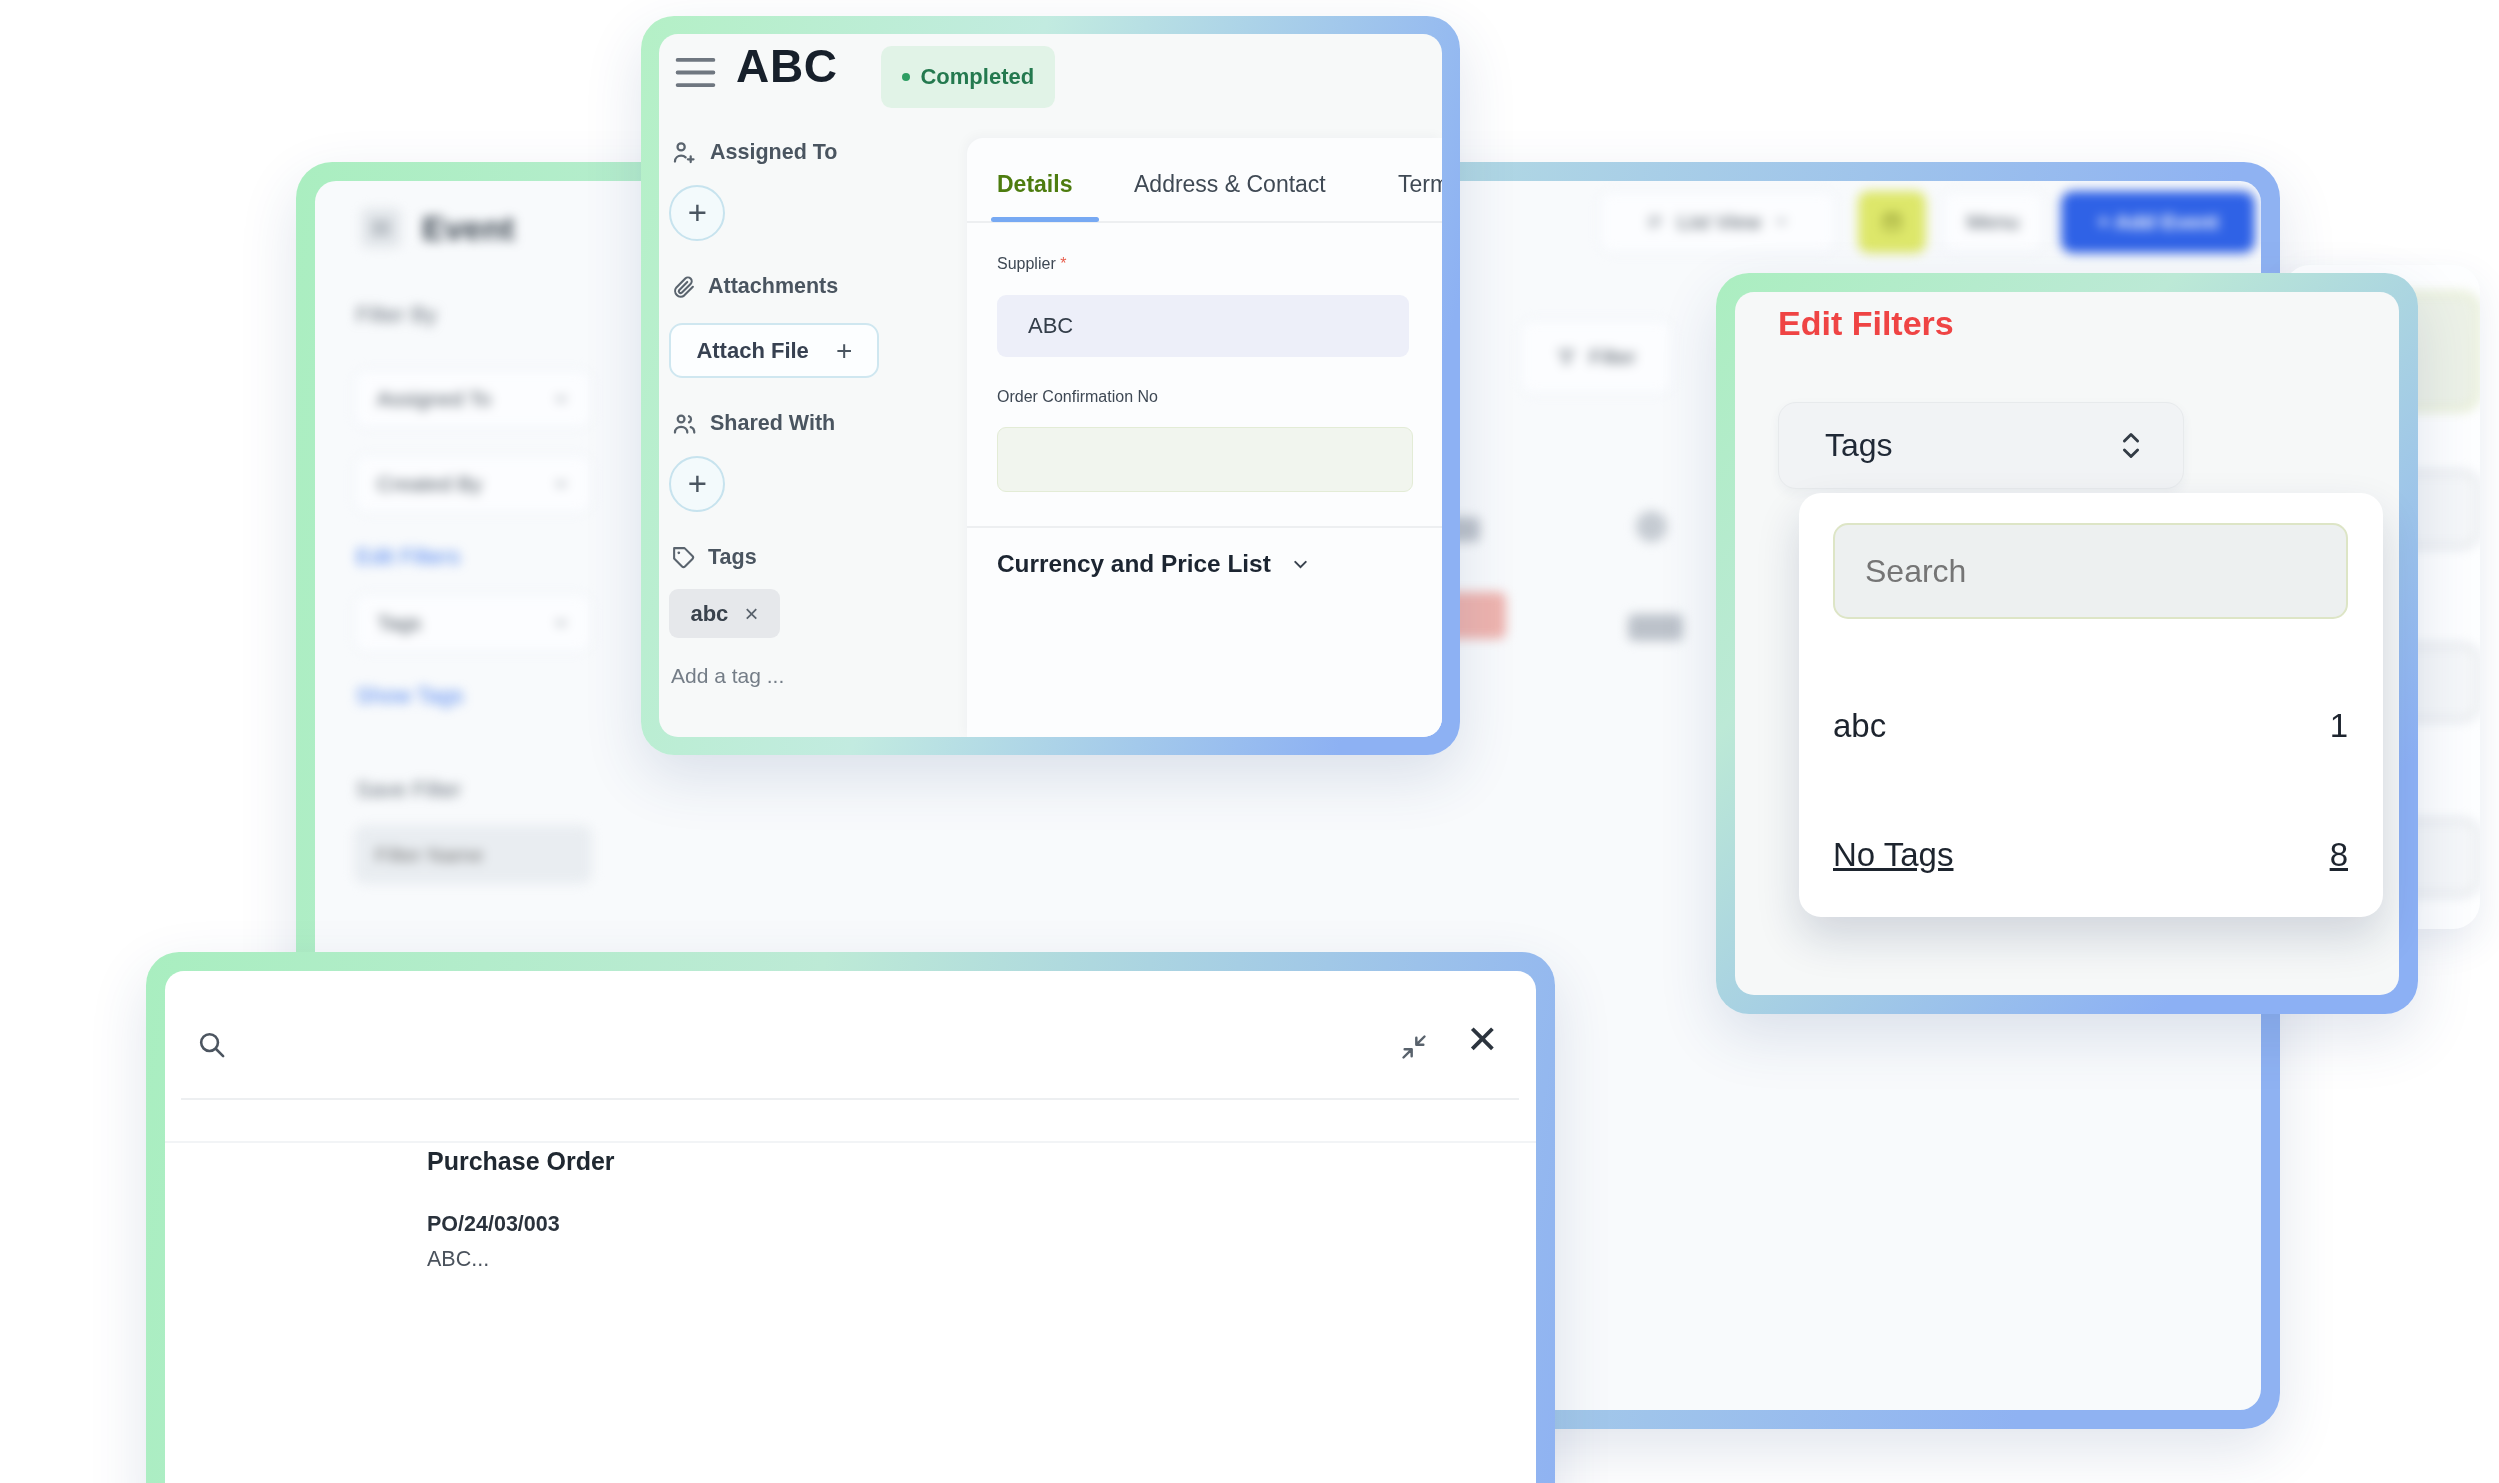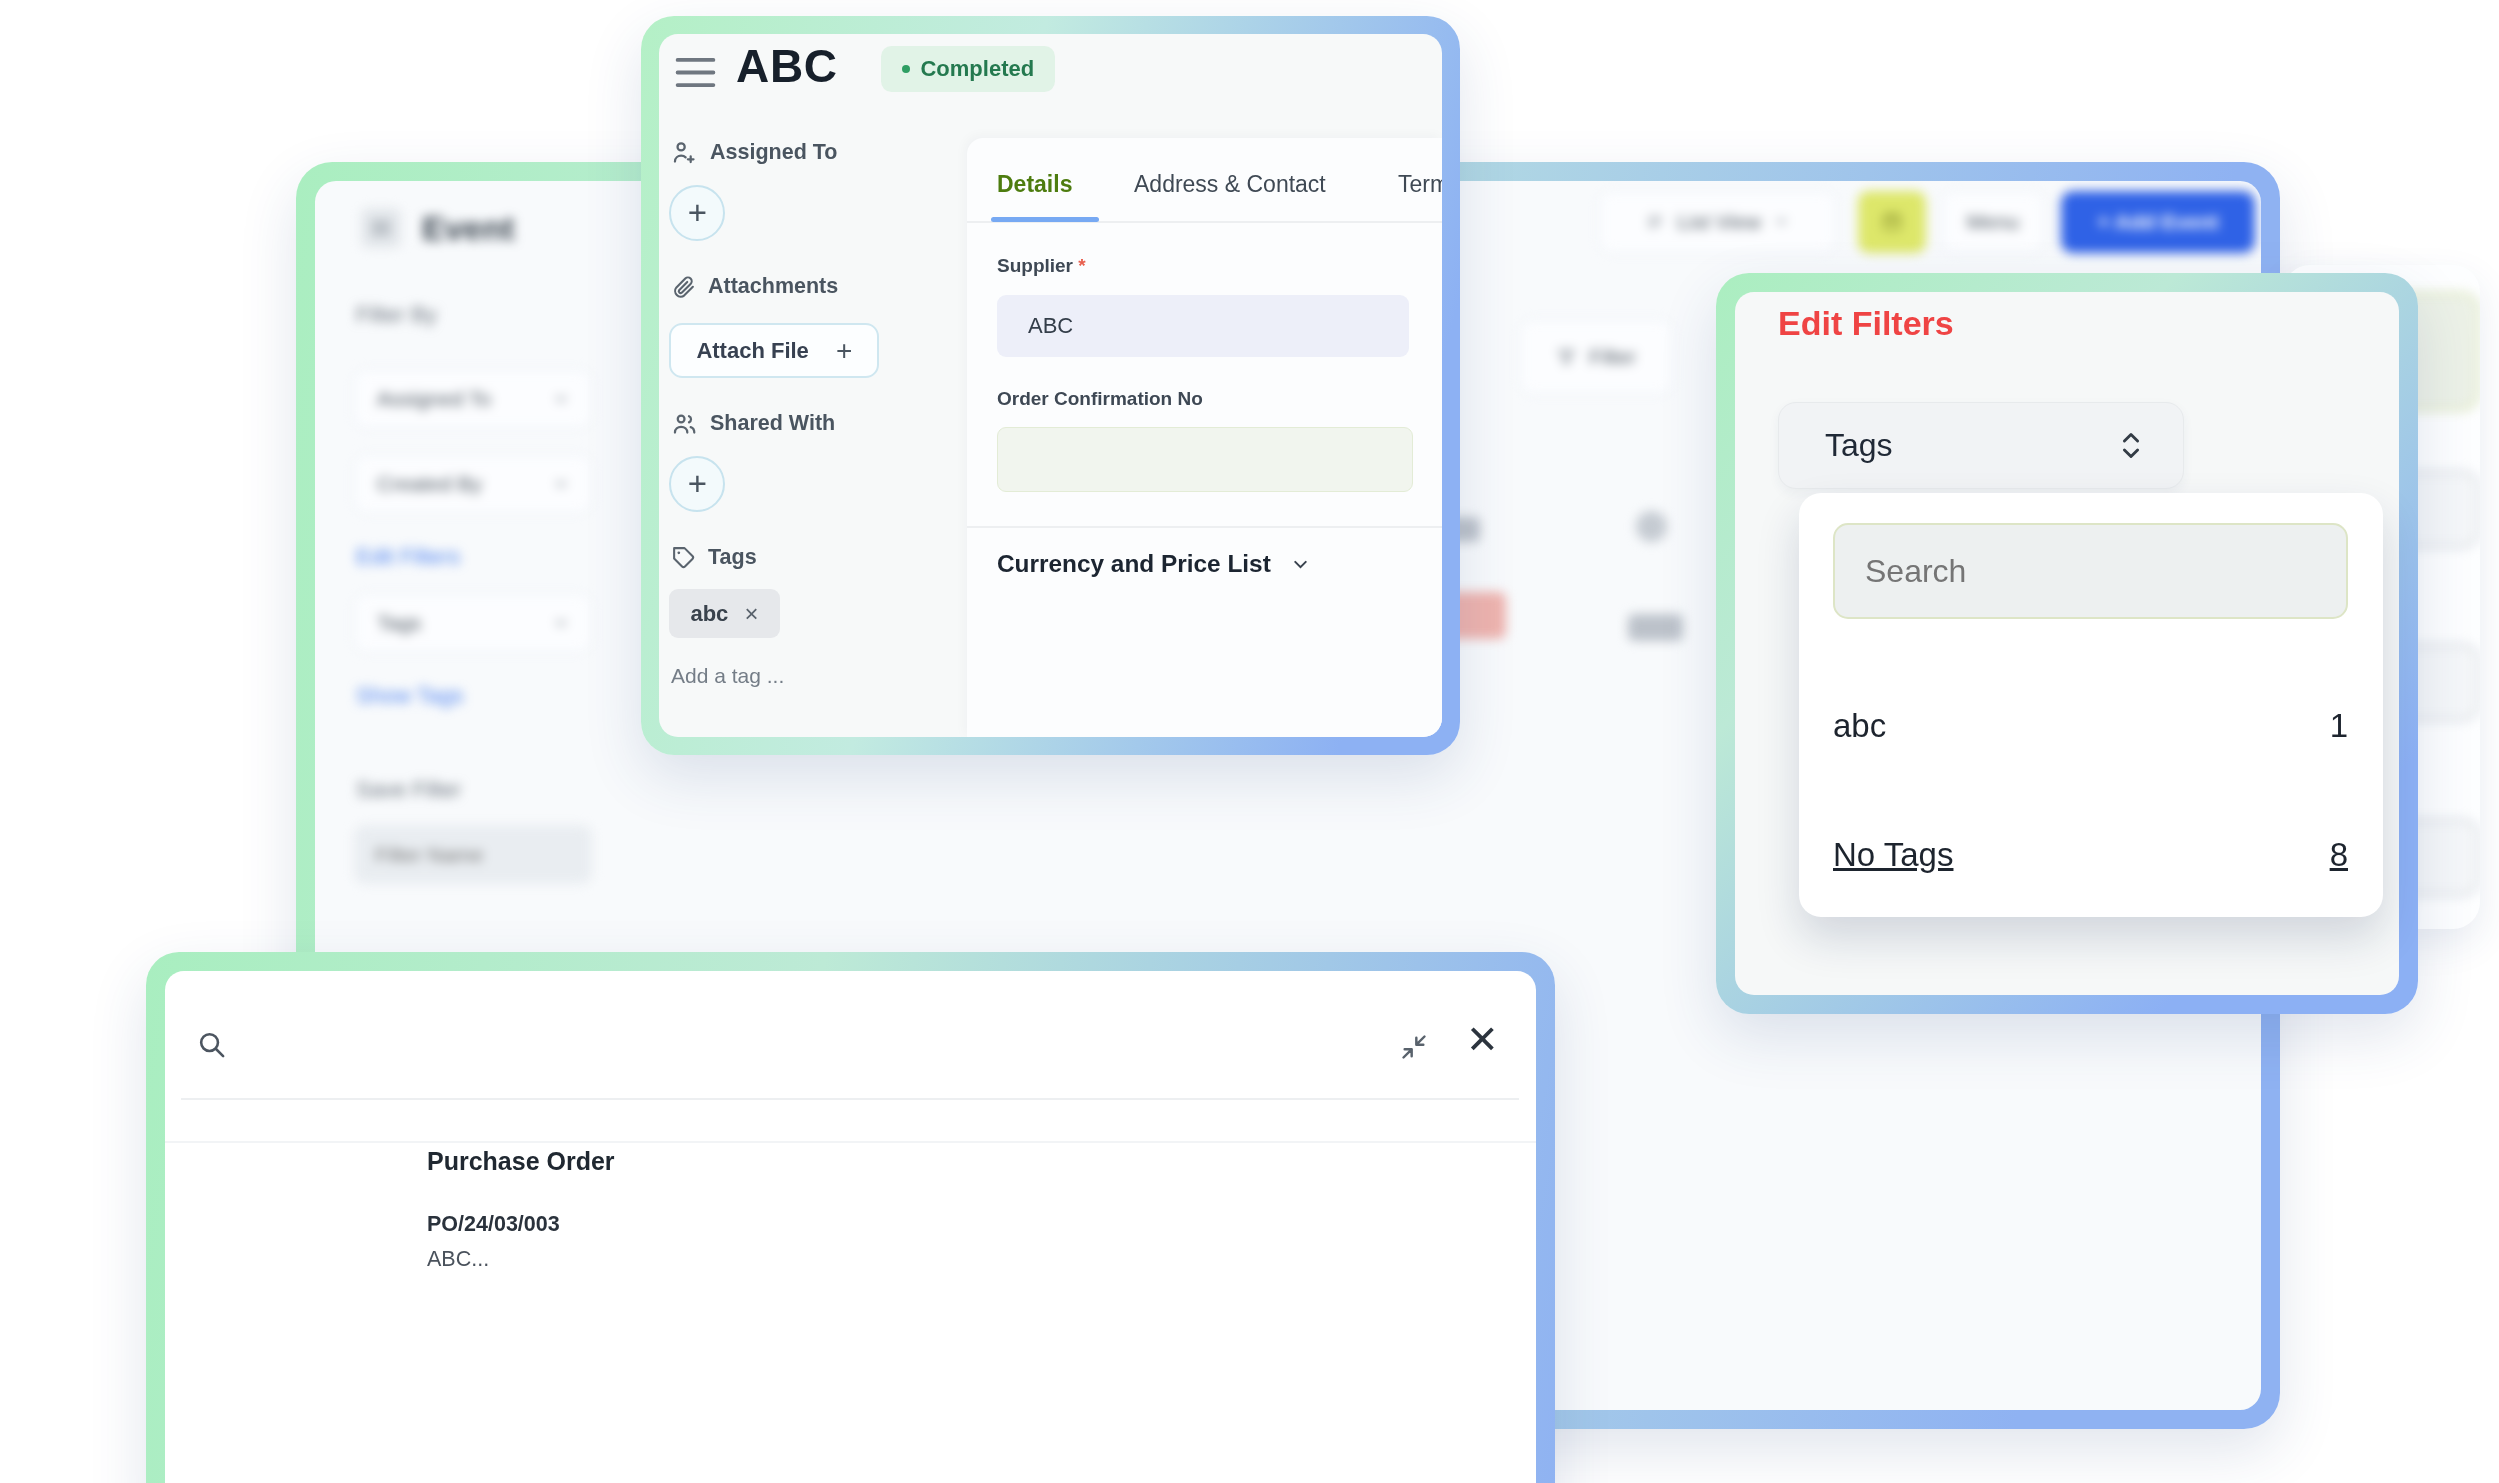--- a/index.html
+++ b/index.html
@@ -18,21 +18,21 @@
   .divider{background:#edeff1;}
   
   .side-label{display:flex;align-items:center;gap:12px;font-size:21.5px;font-weight:700;color:#4a5560;}
   .plus-circle{box-sizing:border-box;width:56px;height:56px;border-radius:50%;border:2.2px solid #c7e3ee;
                background:#f3fafc;display:flex;align-items:center;justify-content:center;
                font-size:33px;font-weight:400;color:#4a5560;}
   .tabs-panel{background:#fcfdfe;border-top-left-radius:16.3px;box-shadow:-3px -3px 10.4px rgba(20,40,70,.03);
               overflow:hidden;}
   .tab{font-size:23px;color:#3f4954;font-weight:500;white-space:nowrap;}
   .tab.active{font-weight:700;color:#4d7c0f;}
-  .field-label{font-size:19px;font-weight:700;color:#3e4854;}
+  .field-label{font-size:16px;font-weight:400;color:#3e4854;}
   .req{color:#e8604f;}
   .dropdown{background:#ffffff;border-radius:22px;box-shadow:0 21px 44px rgba(20,40,80,.16);}
   .opt-row{display:flex;align-items:center;justify-content:space-between;font-size:33px;color:#1d242e;}
   input{font-family:"Liberation Sans", sans-serif;outline:none;}
 </style>
 </head>
 <body>
 
 <div class="stage">
 
@@ -153,21 +153,21 @@
   <div class="gcard" style="left:641px;top:16.3px;width:819px;height:739px;z-index:5;border-radius:33px;
               background:linear-gradient(105deg,#b4f0c6 0%,#c2ebe0 40%,#8db1f3 88%);">
     <div class="inner" style="inset:18px;background:#f7f9f9;border-radius:19px;">
 
       <span class="abs icon" style="left:15px;top:22px;">
         <svg width="43" height="33" viewBox="0 0 24 18" fill="none" stroke="#6f7780" stroke-width="2.1" stroke-linecap="round">
             <path d="M2 2h20M2 9h20M2 16h20"></path>
           </svg>
       </span>
       <span class="abs" style="left:77px;top:4.4px;font-size:46px;font-weight:800;color:#17202b;letter-spacing:0.7px;">ABC</span>
-      <span class="abs row" style="left:222px;top:12px;height:46px;padding:0 21px;border-radius:10.4px;background:#e1f3e7;gap:10.4px;">
+      <span class="abs row" style="left:222px;top:12px;height:46px;padding:8px 21px;border-radius:10.4px;background:#e1f3e7;gap:10.4px;">
         <span style="width:8.1px;height:8.1px;border-radius:50%;background:#2e9e63;display:inline-block;"></span>
         <span style="font-size:22px;font-weight:600;color:#24794f;">Completed</span>
       </span>
 
       <div class="abs side-label" style="left:12px;top:105px;">
         <span class="icon">
           <svg width="27" height="27" viewBox="0 0 24 24" fill="none" stroke="#5a646e" stroke-width="2" stroke-linecap="round">
               <circle cx="9" cy="7" r="3.2"></circle>
               <path d="M3.5 20c0-3.2 2.6-5.2 5.5-5.2 1.6 0 3 .5 4 1.5"></path>
               <path d="M17.5 15.5v5M15 18h5"></path>

